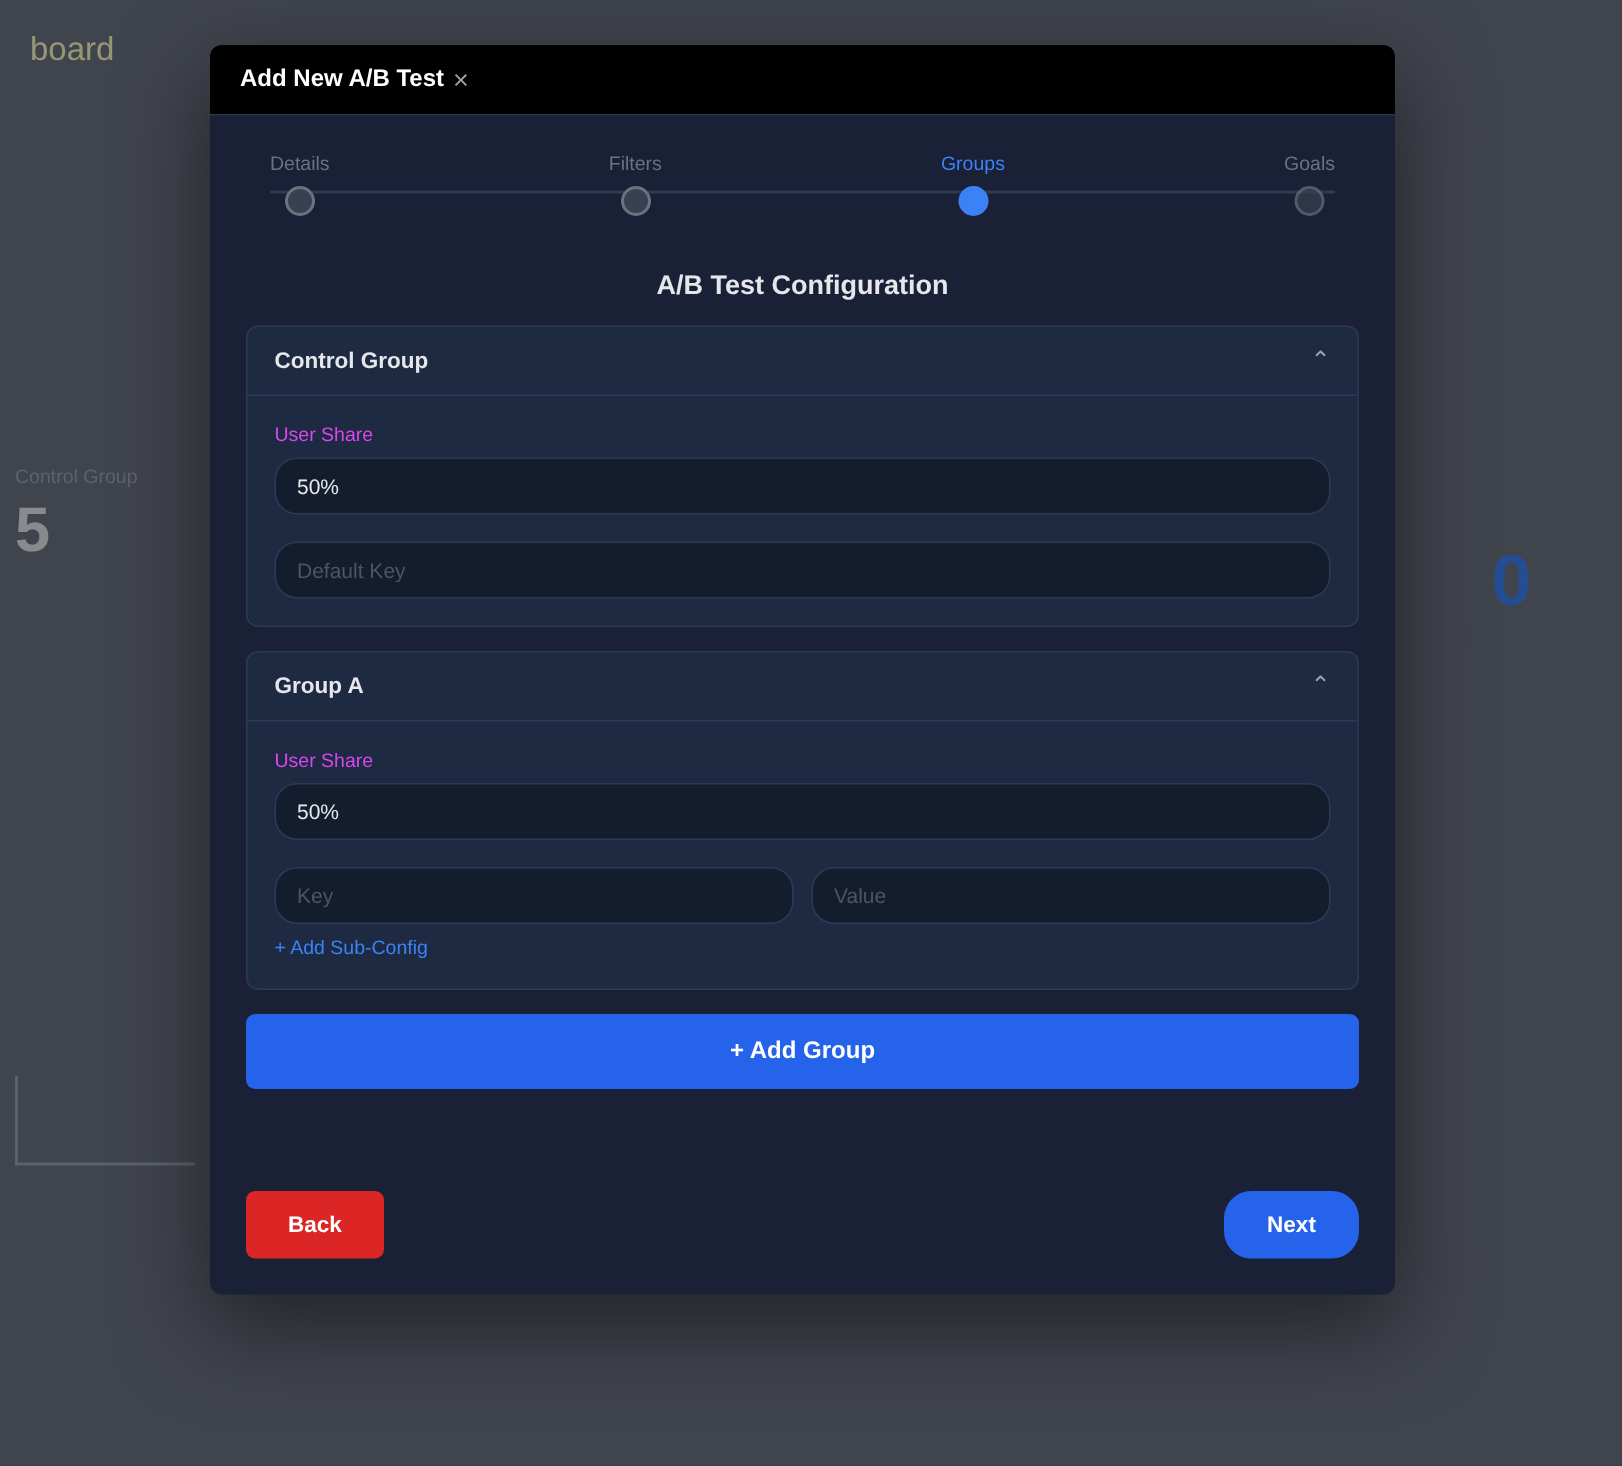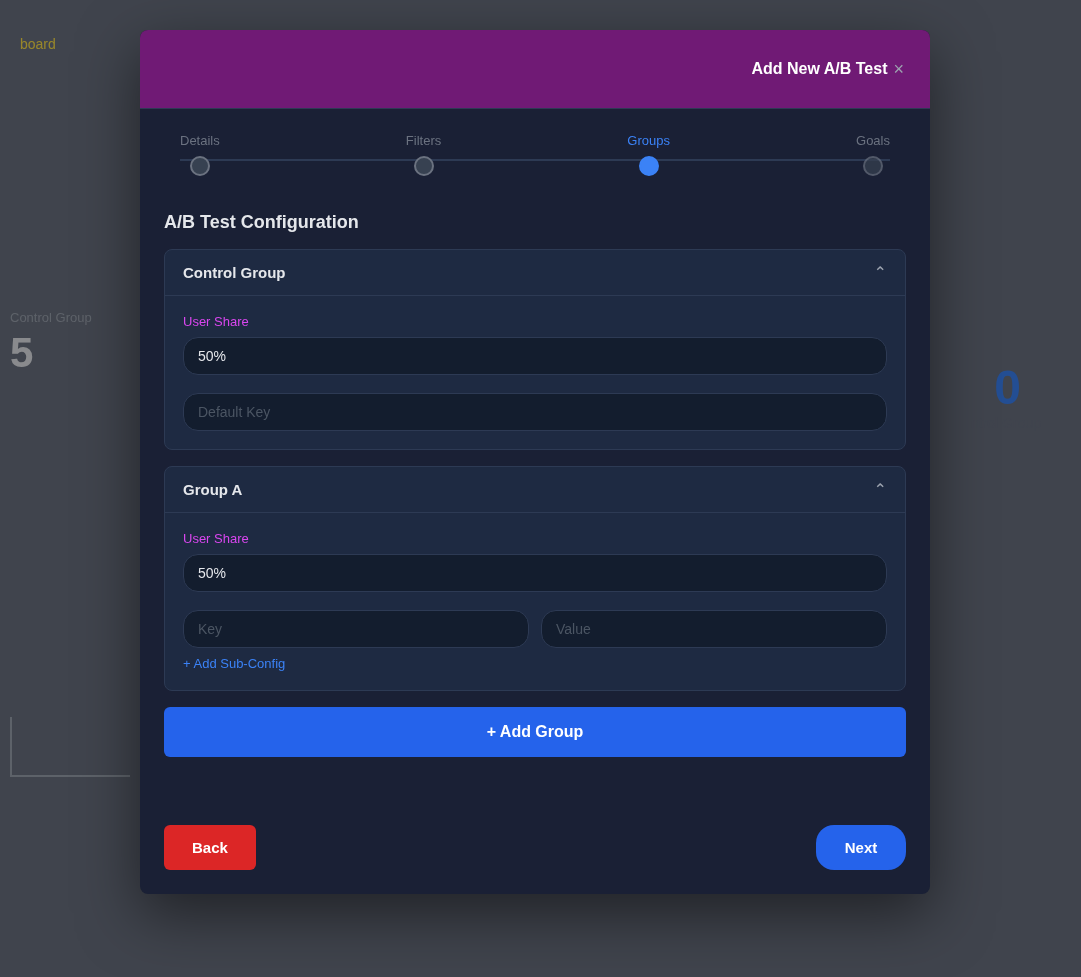--- a/index.html
+++ b/index.html
@@ -16,24 +16,24 @@
     .bg-content {
       position: absolute;
       top: 0; left: 0; right: 0; bottom: 0;
       padding: 20px;
       color: #9ca3af;
       font-size: 18px;
     }
 
     .bg-sidebar-text {
       position: absolute;
-      top: 36px;
+      top: 20px;
       left: 20px;
-      color: #fde047;
-      font-size: 14px;
+      color: #fef9c3;
+      font-size: 22px;
     }
 
     .bg-control-group {
       position: absolute;
       top: 310px;
       left: 10px;
       color: #9ca3af;
       font-size: 14px;
     }
 
@@ -88,24 +88,24 @@
       top: 30px;
       left: 140px;
       width: 790px;
       background: #1a2035;
       border-radius: 8px;
       overflow: hidden;
       box-shadow: 0 20px 60px rgba(0,0,0,0.5);
     }
 
     .modal-header {
-      background: #701a75;
-      padding: 28px 20px;
-      display: flex;
-      justify-content: flex-end;
+      background: #000000;
+      padding: 12px 20px;
+      display: flex;
+      justify-content: flex-start;
       align-items: center;
       border-bottom: 1px solid #2d3a54;
     }
 
     .modal-title {
       color: #ffffff;
       font-size: 16px;
       font-weight: 600;
     }
 
@@ -188,20 +188,21 @@
       padding: 20px 24px;
       overflow-y: auto;
       max-height: 780px;
     }
 
     .section-title {
       color: #e5e7eb;
       font-size: 18px;
       font-weight: 600;
       margin-bottom: 16px;
+      text-align: center;
     }
 
     
     .group-card {
       background: #1e2a42;
       border-radius: 8px;
       margin-bottom: 16px;
       border: 1px solid #2d3a54;
     }
 

